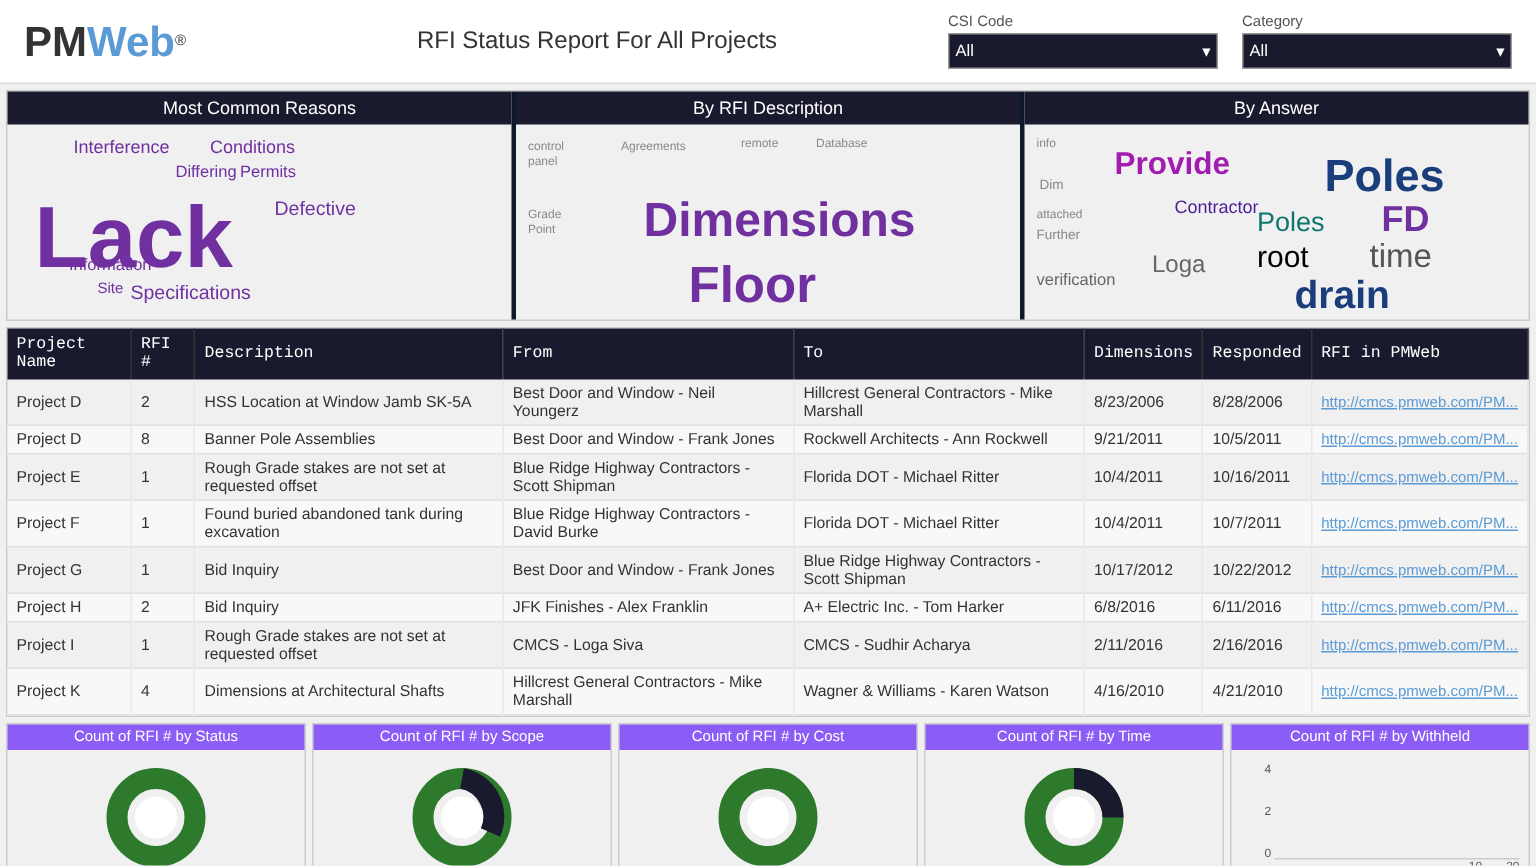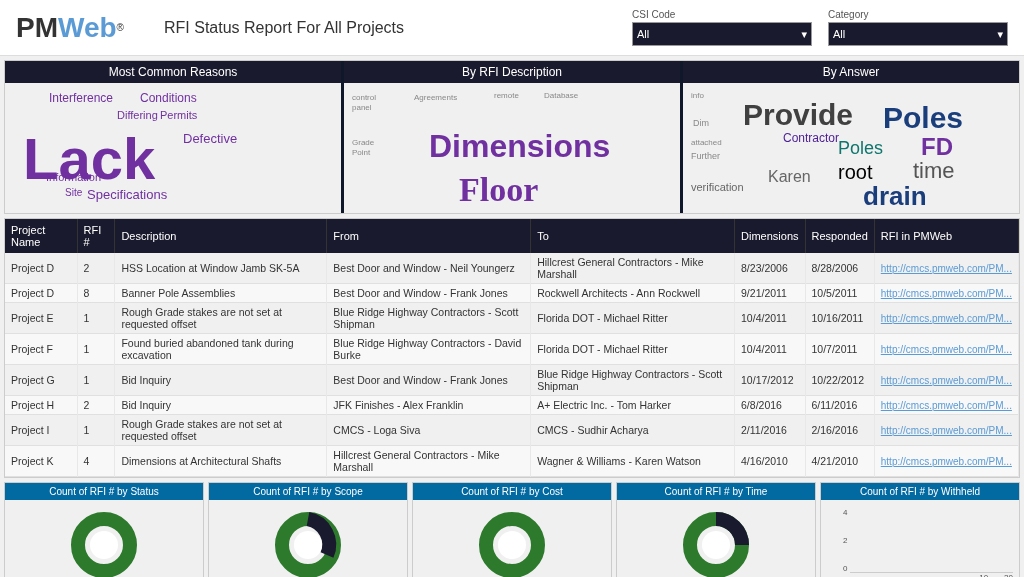--- a/index.html
+++ b/index.html
@@ -4,47 +4,47 @@
   <style>
     * { margin: 0; padding: 0; box-sizing: border-box; }
     body { font-family: Arial, sans-serif; background: #f0f0f0; width: 1024px; height: 577px; overflow: hidden; font-size: 11px; }
 
     
     .header { background: white; display: flex; align-items: center; padding: 8px 16px; border-bottom: 1px solid #ddd; height: 56px; }
     .logo { display: flex; align-items: center; margin-right: 40px; }
     .logo-pm { font-size: 28px; font-weight: bold; color: #333; }
     .logo-web { font-size: 28px; font-weight: bold; color: #5b9bd5; }
     .logo-reg { font-size: 10px; vertical-align: super; color: #333; }
-    .header-title { flex: 1; font-size: 16px; color: #333; font-weight: normal; }
+    .header-title { flex: 1; text-align: center; font-size: 16px; color: #333; font-weight: normal; }
     .header-filters { display: flex; gap: 16px; }
     .filter-group { display: flex; flex-direction: column; }
     .filter-label { font-size: 10px; color: #555; margin-bottom: 2px; }
     .filter-select { width: 180px; height: 24px; border: 1px solid #999; background: #1a1a2e; color: white; padding: 0 4px; font-size: 11px; display: flex; align-items: center; justify-content: space-between; cursor: pointer; }
 
     
     .word-cloud-section { display: flex; border: 1px solid #ccc; margin: 4px; }
     .wc-panel { flex: 1; border-right: 3px solid #0f172a; }
     .wc-panel:last-child { border-right: none; }
     .wc-title { background: #1a1a2e; color: white; text-align: center; padding: 4px; font-size: 12px; }
     .wc-content { height: 130px; position: relative; overflow: hidden; padding: 4px; }
 
     
     .table-section { margin: 4px; border: 1px solid #ccc; }
     .data-table { width: 100%; border-collapse: collapse; font-size: 10.5px; }
     .data-table thead tr { background: #1a1a2e; color: white; }
-    .data-table thead th { padding: 5px 6px; text-align: left; font-weight: normal; border-right: 1px solid #333; font-size: 11px; }
+    .data-table thead th { padding: 5px 6px; text-align: left; font-weight: normal; border-right: 1px solid #333; font-size: 11px; font-family: Liberation Mono, monospace; }
     .data-table tbody tr { border-bottom: 1px solid #e0e0e0; }
     .data-table tbody tr:nth-child(even) { background: #f8f8f8; }
     .data-table tbody td { padding: 3px 6px; border-right: 1px solid #e8e8e8; color: #333; }
     .link-cell { color: #5b9bd5; }
 
     
     .charts-section { display: flex; margin: 4px; gap: 4px; }
     .chart-panel { flex: 1; border: 1px solid #ccc; }
-    .chart-title { background: #0369a1; color: white; text-align: center; padding: 3px; font-size: 10px; }
+    .chart-title { background: #8b5cf6; color: white; text-align: center; padding: 3px; font-size: 10px; }
     .chart-content { height: 90px; display: flex; align-items: center; justify-content: center; position: relative; padding: 4px; }
 
     
     .word { position: absolute; white-space: nowrap; }
     .chart-label { position: absolute; bottom: 2px; font-size: 9px; color: #555; }
   </style>
 </head>
 <body>
 
 <div class="header">
@@ -89,38 +89,38 @@
   </div>
   <div class="wc-panel">
     <div class="wc-title">By RFI Description</div>
     <div class="wc-content">
       <span class="word" style="left:8px;top:10px;font-size:8px;color:#888;">control</span>
       <span class="word" style="left:8px;top:20px;font-size:8px;color:#888;">panel</span>
       <span class="word" style="left:70px;top:10px;font-size:8px;color:#888;">Agreements</span>
       <span class="word" style="left:150px;top:8px;font-size:8px;color:#888;">remote</span>
       <span class="word" style="left:200px;top:8px;font-size:8px;color:#888;">Database</span>
       <span class="word" style="left:85px;top:45px;font-size:32px;font-weight:bold;color:#7030a0;">Dimensions</span>
-      <span class="word" style="left:115px;top:88px;font-size:34px;font-weight:bold;color:#7030a0;font-family:Liberation Serif, serif;">Floor</span>
+      <span class="word" style="left:115px;top:88px;font-size:34px;font-weight:bold;color:#7030a0;">Floor</span>
       <span class="word" style="left:8px;top:55px;font-size:8px;color:#888;">Grade</span>
       <span class="word" style="left:8px;top:65px;font-size:8px;color:#888;">Point</span>
     </div>
   </div>
   <div class="wc-panel">
     <div class="wc-title">By Answer</div>
     <div class="wc-content">
       <span class="word" style="left:8px;top:8px;font-size:8px;color:#888;">info</span>
-      <span class="word" style="left:60px;top:15px;font-size:30px;font-weight:bold;color:#404040;">Provide</span>
+      <span class="word" style="left:60px;top:15px;font-size:21px;font-weight:bold;color:#a21caf;">Provide</span>
       <span class="word" style="left:10px;top:35px;font-size:9px;color:#888;">Dim</span>
       <span class="word" style="left:200px;top:18px;font-size:30px;font-weight:bold;color:#1a3d7c;">Poles</span>
       <span class="word" style="left:155px;top:55px;font-size:18px;color:#0f766e;">Poles</span>
       <span class="word" style="left:238px;top:50px;font-size:24px;font-weight:bold;color:#7030a0;">FD</span>
       <span class="word" style="left:230px;top:75px;font-size:22px;color:#555;">time</span>
       <span class="word" style="left:155px;top:78px;font-size:20px;color:#000000;">root</span>
       <span class="word" style="left:180px;top:98px;font-size:26px;font-weight:bold;color:#1a3d7c;">drain</span>
-      <span class="word" style="left:85px;top:85px;font-size:16px;color:#666;">Karen</span>
+      <span class="word" style="left:85px;top:85px;font-size:16px;color:#666;">Loga</span>
       <span class="word" style="left:8px;top:98px;font-size:11px;color:#666;">verification</span>
       <span class="word" style="left:100px;top:48px;font-size:12px;color:#4c1d95;">Contractor</span>
       <span class="word" style="left:8px;top:55px;font-size:8px;color:#888;">attached</span>
       <span class="word" style="left:8px;top:68px;font-size:9px;color:#888;">Further</span>
     </div>
   </div>
 </div>
 
 <div class="table-section">
   <table class="data-table">

